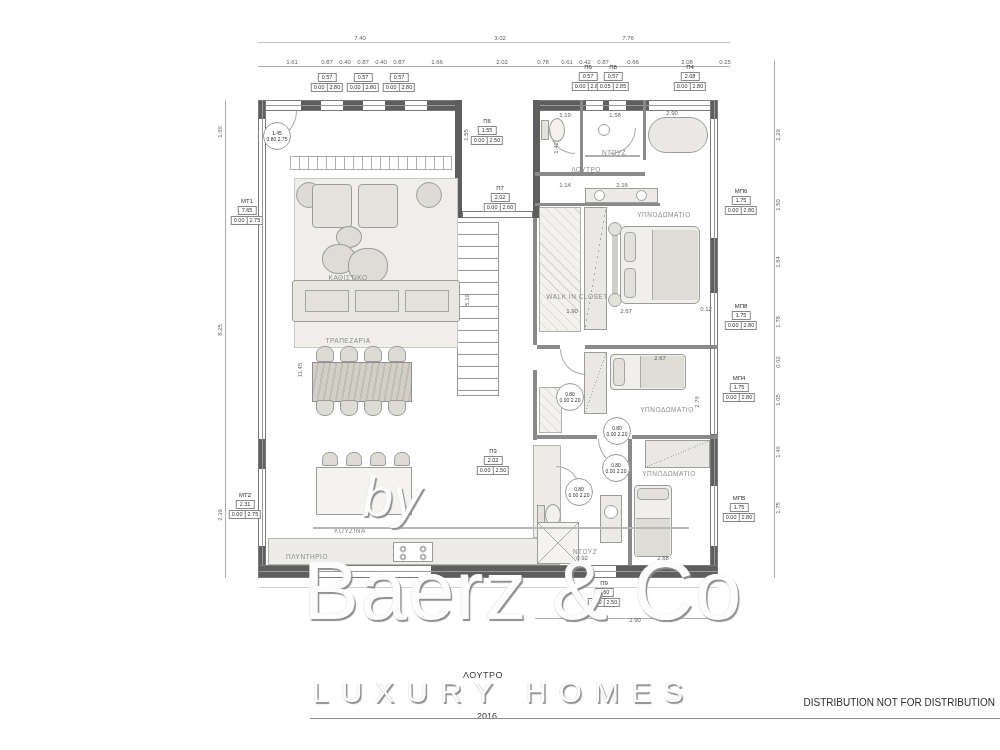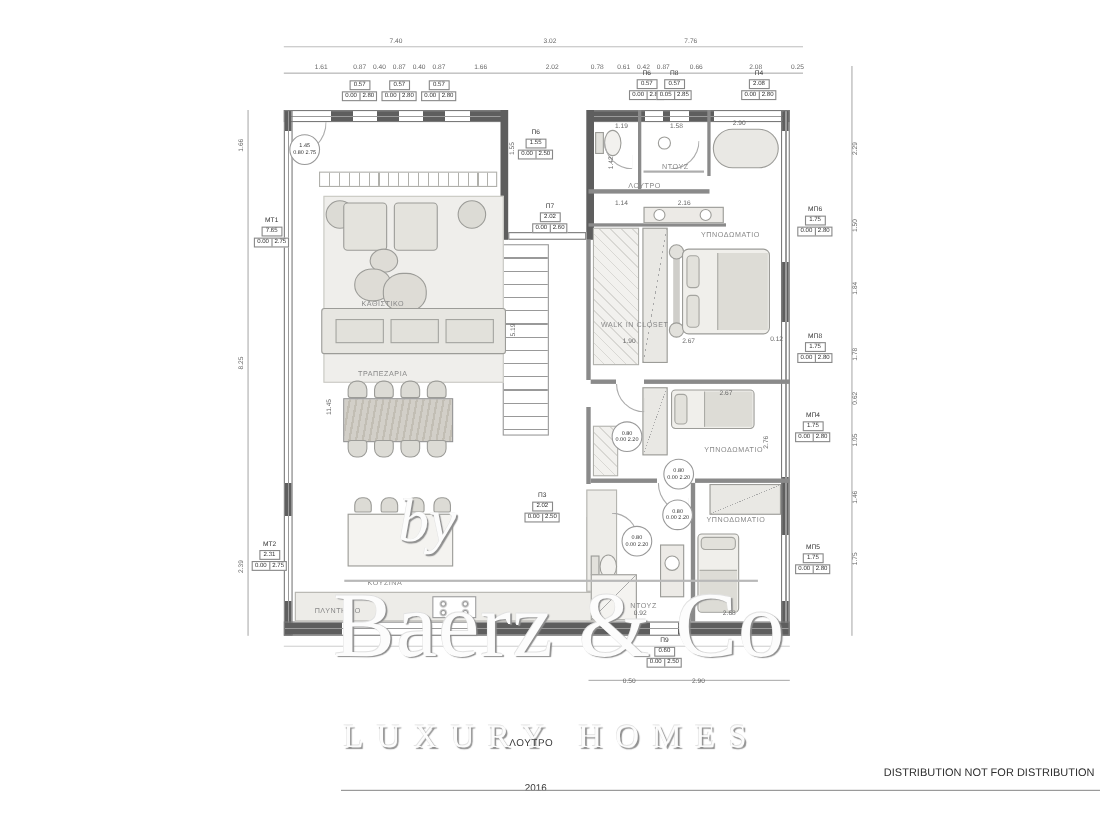--- a/index.html
+++ b/index.html
@@ -31,22 +31,22 @@
     padding:0 3px;line-height:7px;margin-top:1px;}
   .wtag .rg{display:flex;border:1px solid #888;background:#fff;font-size:5.5px;
     color:#333;line-height:7px;margin-top:1px;}
   .wtag .rg span{padding:0 2px;}
   .wtag .rg span + span{border-left:1px solid #888;}
   .dtag{position:absolute;width:26px;height:26px;border:1px solid #999;border-radius:50%;
     background:#fff;display:flex;flex-direction:column;align-items:center;justify-content:center;
     transform:translate(-50%,-50%);z-index:5;}
   .dtag div{font-size:5px;line-height:6px;color:#333;white-space:nowrap;}
   
-  .wm{position:absolute;z-index:6;color:#fcfcfc;font-family:Liberation Serif, serif;
-    text-shadow:1.5px 1.5px 1px #8e8e8e,-0.5px -0.5px 0 #e2e2e2;white-space:nowrap;}
+  .wm{position:absolute;z-index:6;color:#fcfcfc;font-family:Liberation Sans, sans-serif;
+    text-shadow:1.5px 1.5px 1px #8e8e8e,-0.5px -0.5px 0 #e2e2e2;white-space:nowrap;margin-top:22px;}
   #wm-by{left:362px;top:442px;font-size:56px;font-style:italic;}
   #wm-brand{left:303px;top:520px;font-size:84px;letter-spacing:1px;}
   #wm-tagline{left:312px;top:653px;font-size:30px;letter-spacing:12px;}
   
   .tb{position:absolute;z-index:7;color:#3a3a3a;}
   #floor-label{left:483px;top:670px;transform:translateX(-50%);font-size:9px;letter-spacing:.5px;}
   #project-box{left:402px;top:691px;width:228px;height:21px;border:1px solid #9a9a9a;
     display:flex;align-items:center;justify-content:center;font-size:11px;background:transparent;}
   #year-label{left:487px;top:711px;transform:translateX(-50%);font-size:9px;}
   #confidential{left:790px;top:697px;width:205px;text-align:right;font-size:10px;color:#2e2e2e;}

